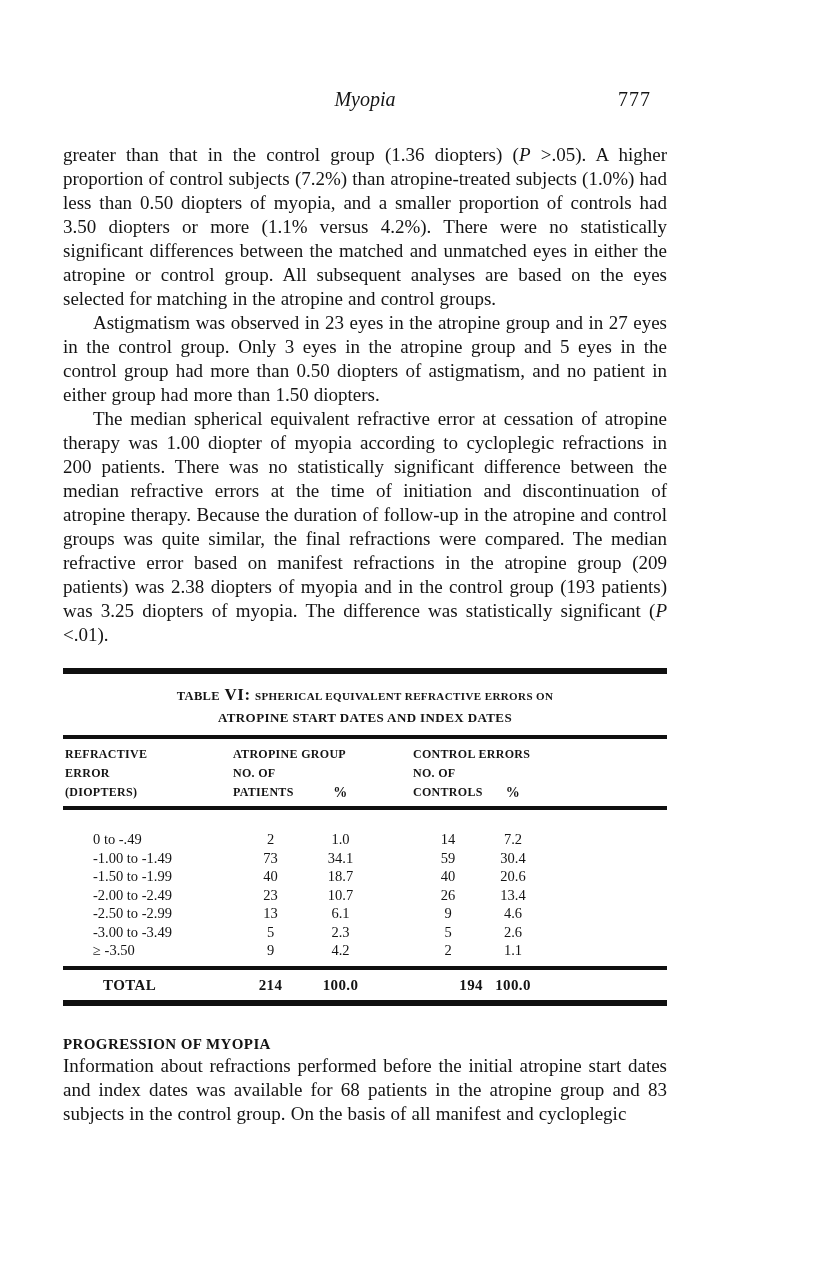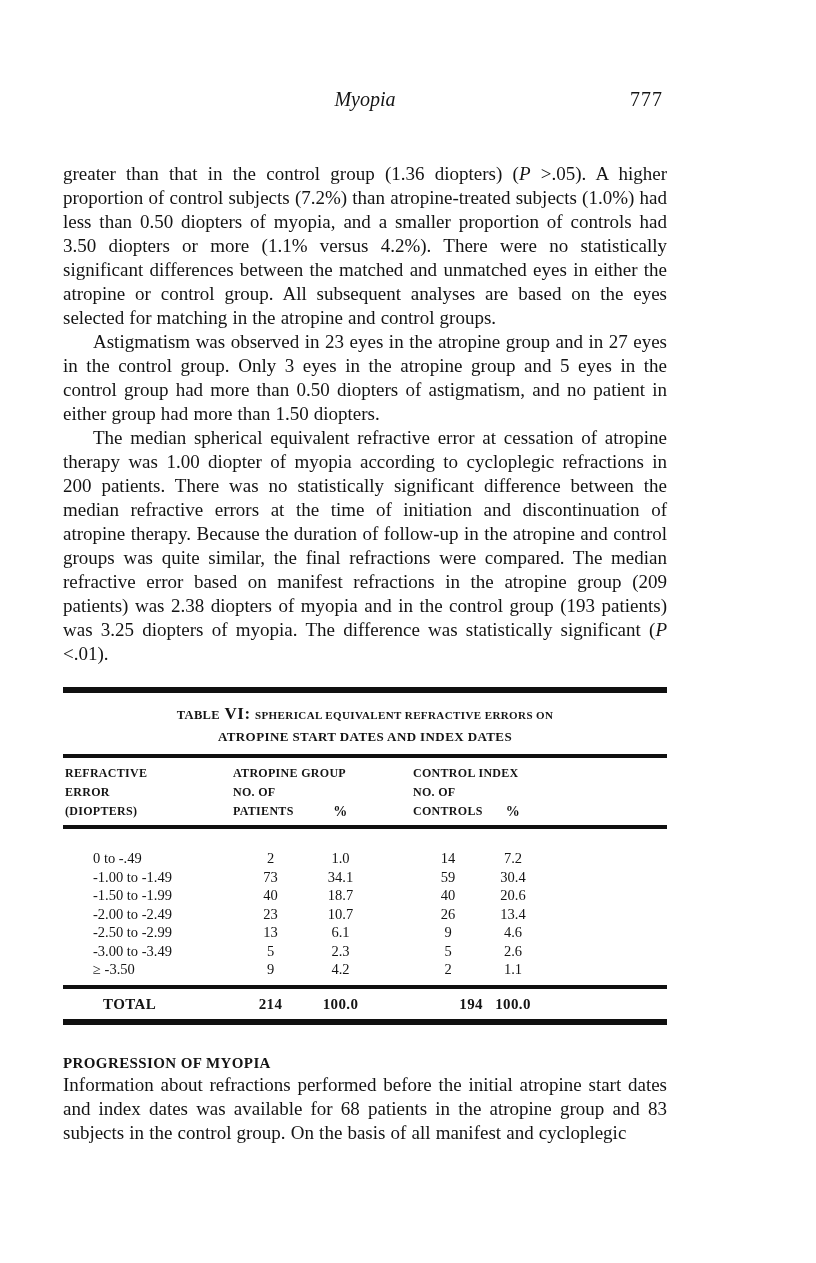--- a/index.html
+++ b/index.html
@@ -9,24 +9,24 @@
     background:#ffffff;
     color:#141414;
     font-family:"Liberation Serif","DejaVu Serif",serif;
     overflow:hidden;
   }
   .content{position:absolute;left:63px;top:0;width:604px;}
 
   
   .running-head{position:relative;margin-top:86px;height:26px;font-size:20px;line-height:26px;}
   .rh-title{position:absolute;left:50%;transform:translateX(-50%);font-style:italic;}
-  .rh-num{position:absolute;right:4px;top:0;letter-spacing:1px;}
-
-  
-  .body-text{margin-top:50px;}
+  .rh-num{position:absolute;right:16px;top:0;letter-spacing:1px;}
+
+  
+  .body-text{margin-top:31px;}
   .para{
     margin:0;font-size:19px;line-height:24px;text-align:justify;
     word-spacing:0.02em;
   }
   .para.indent{text-indent:30px;}
   .it{font-style:italic;}
 
   
   .table-block{margin-top:21px;width:604px;}
   .rule{background:#101010;width:100%;}
@@ -112,21 +112,21 @@
           <div class="gname">ATROPINE GROUP</div>
           <div class="gsub">
             <div class="substack">
               <span>NO. OF</span>
               <span>PATIENTS</span>
             </div>
             <div class="pcth">%</div>
           </div>
         </div>
         <div class="hgroup hg2">
-          <div class="gname">CONTROL INDEX</div>
+          <div class="gname">CONTROL ERRORS</div>
           <div class="gsub">
             <div class="substack">
               <span>NO. OF</span>
               <span>CONTROLS</span>
             </div>
             <div class="pcth">%</div>
           </div>
         </div>
       </div>
 

